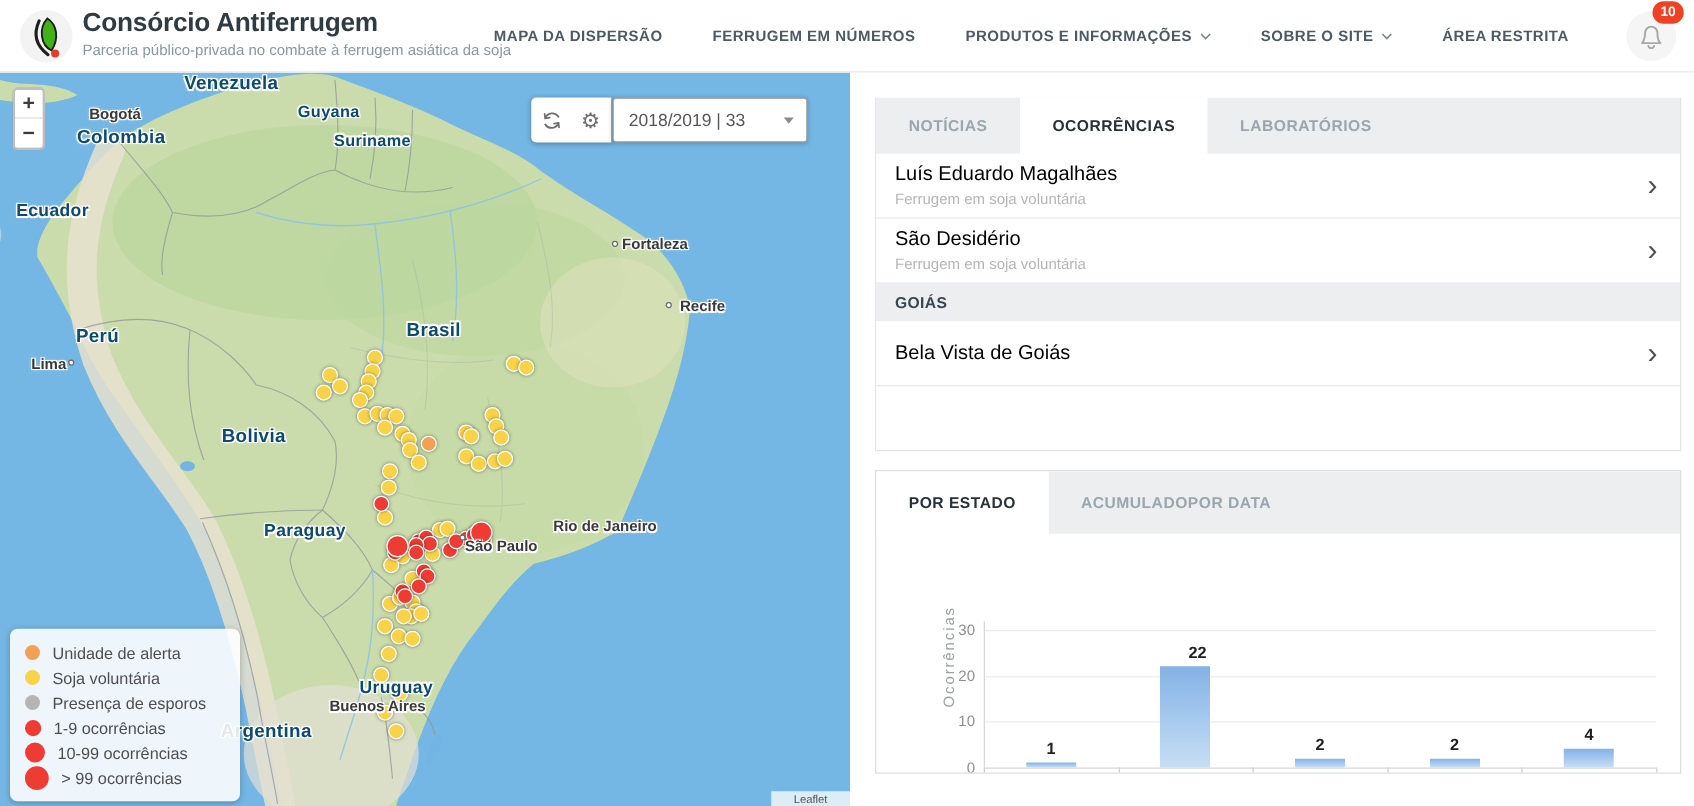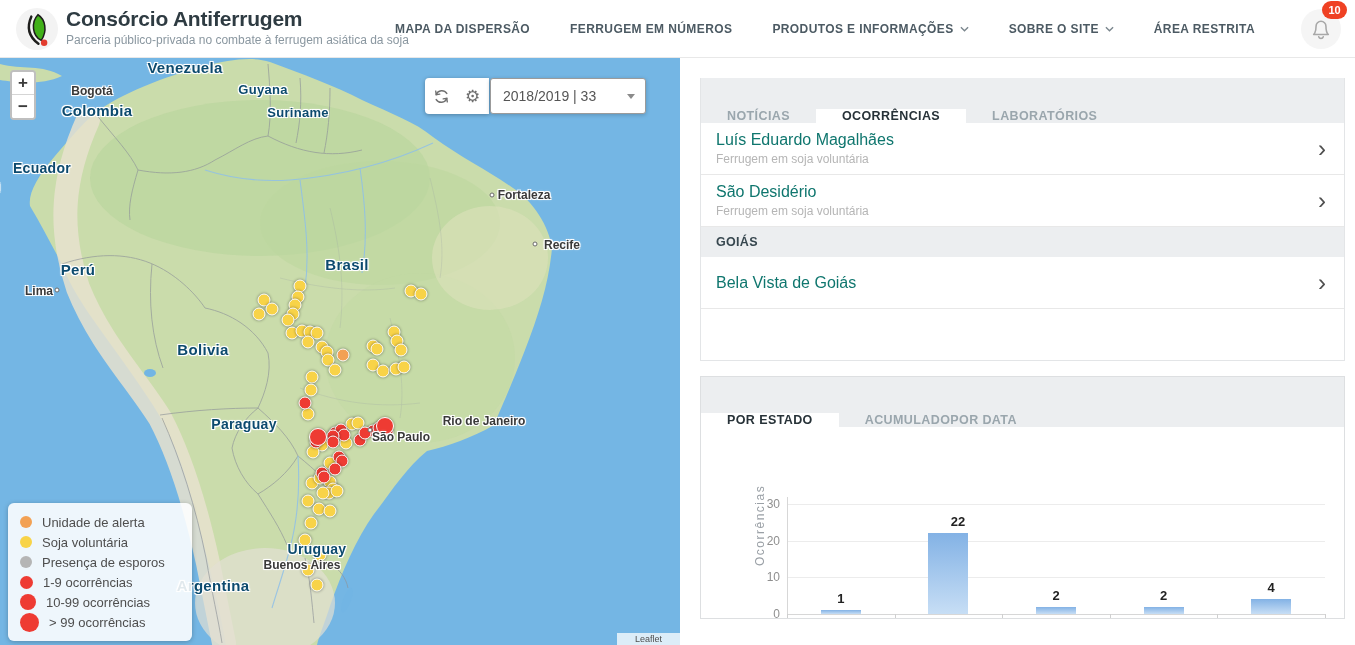--- a/index.html
+++ b/index.html
@@ -59,35 +59,35 @@
   .legend-row { display:flex; align-items:center; height:20px; gap:0; }
   .legend-dot { border-radius:50%; flex:none; margin-right:10px; }
   .legend-label { font-size:13px; color:#4e4e4e; white-space:nowrap; }
 
   #attribution { position:absolute; right:0; bottom:0; background:rgba(255,255,255,.75);
                  font-size:9px; color:#4f4f4f; padding:1px 18px; z-index:20; }
 
   
   #panel1 { position:absolute; left:700px; top:78px; width:645px; height:283px; background:#fff;
             border:1px solid #e3e5e7; border-top:none; overflow:hidden; }
-  .tabbar { display:flex; background:#eceef0;align-items:flex-end; }
+  .tabbar { display:flex; background:#eceef0; }
   #panel1 .tabbar { height:45px; }
   .tab { padding:0 26px; display:flex; align-items:center; font-size:12.5px; font-weight:700;
          letter-spacing:.4px; color:#9aa6ad; cursor:pointer; white-space:nowrap; }
   .tab.active { background:#fff; color:#273238; }
   #search-row { height:35px; border-bottom:1px solid #e5e5e5; display:flex; align-items:center; padding:0 14px; gap:9px; }
   #search-input { border:none; outline:none; flex:1; font-size:13.5px; color:#444;
                   font-family:"Liberation Sans",sans-serif; }
   #search-input::placeholder { color:#9e9e9e; }
   .state-header { height:30px; background:#eceef0; display:flex; align-items:center; padding:0 15px;
                   font-size:12.5px; font-weight:700; color:#37474f; letter-spacing:.3px; }
   .city-row { min-height:52px; border-bottom:1px solid #e8e8e8; display:flex; align-items:center;
               padding:7px 14px 7px 15px; cursor:pointer; background:#fff; }
   .city-row-text { flex:1; }
-  .city-name { font-size:16px; color:#0f766e; }
+  .city-name { font-size:16px; color:#000000; }
   .city-detail { font-size:12px; color:#b5b5b5; margin-top:3px; }
   .chev { font-size:24px; color:#4f4f4f; font-weight:400; line-height:1; margin-right:4px; }
 
   
   #panel2 { position:absolute; left:700px; top:376px; width:645px; height:243px; background:#fff;
             border:1px solid #dddfe1; overflow:hidden; }
   #panel2 .tabbar { height:50px; }
   #chart-area { position:relative; width:100%; height:193px; }
   .gridline { position:absolute; height:1px; background:#ececec; }
   .axisline { position:absolute; background:#d7d7d7; }

